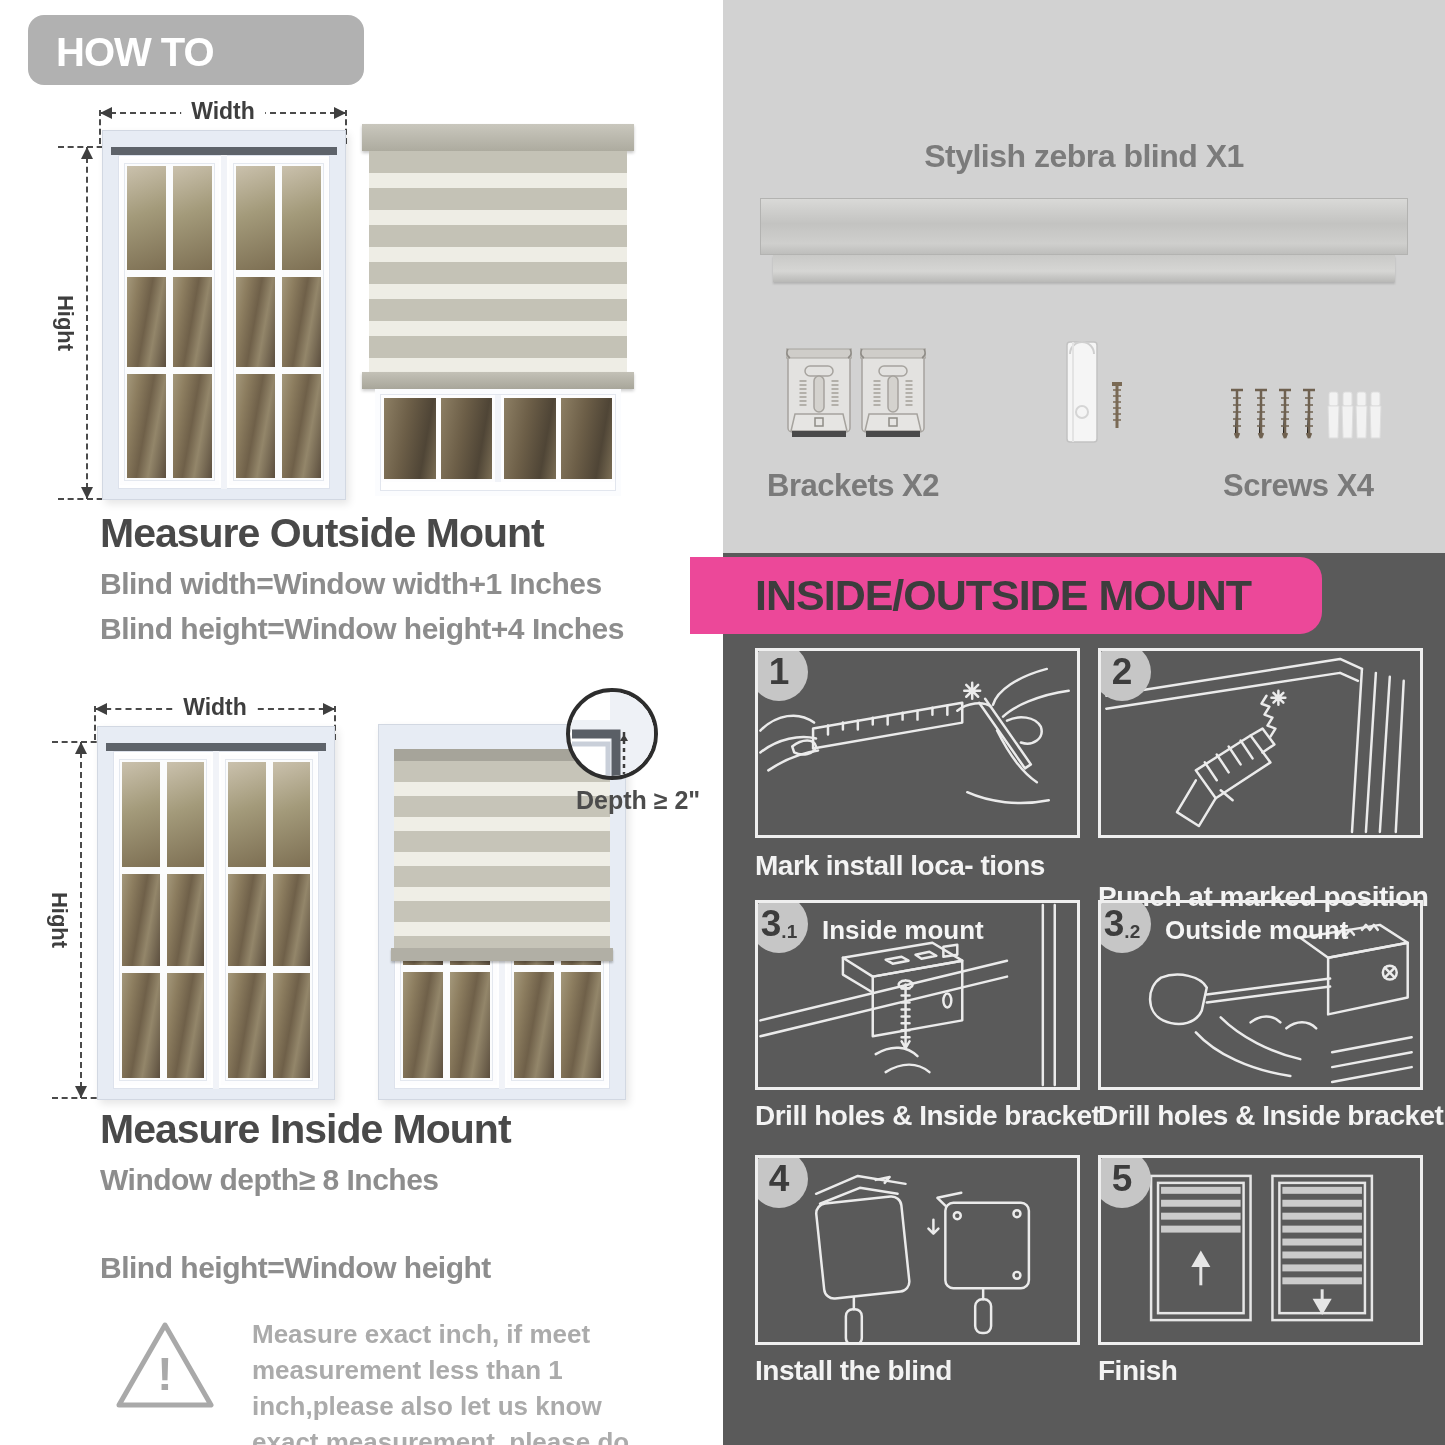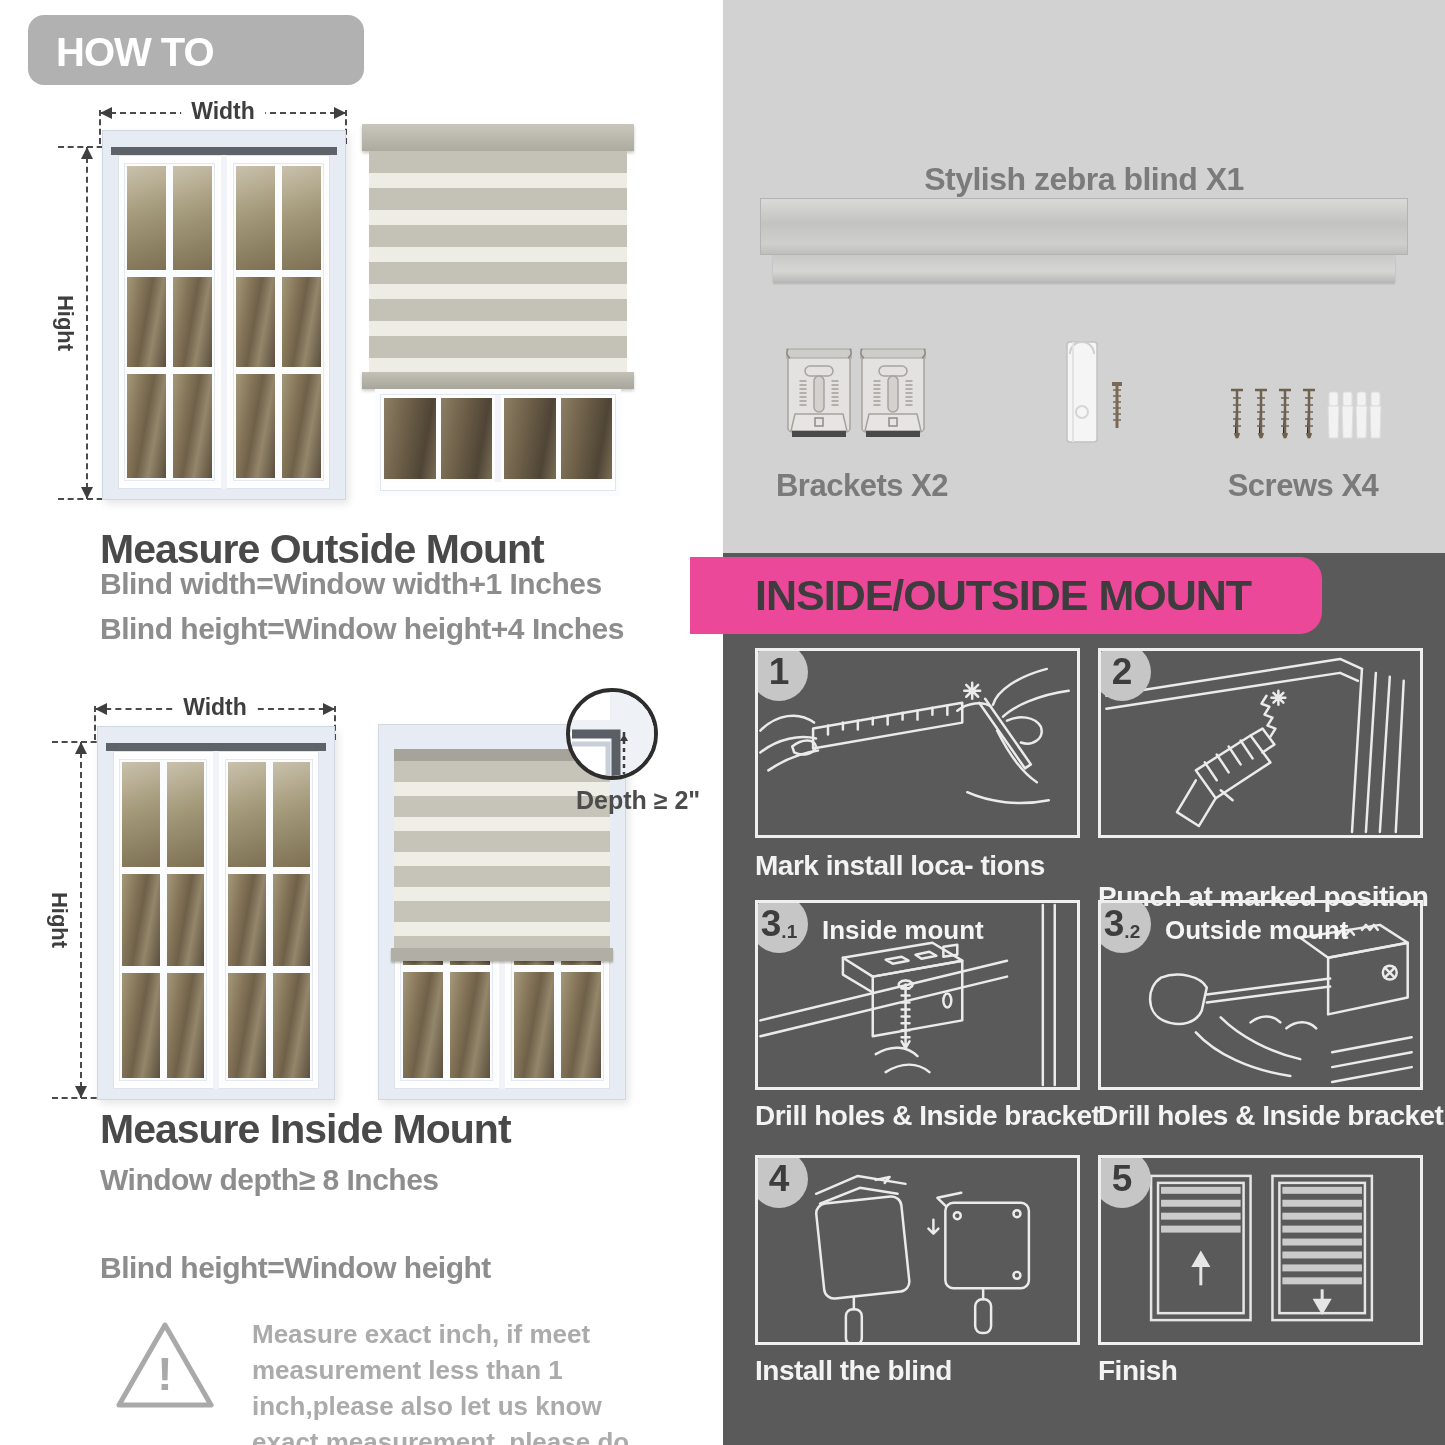--- a/index.html
+++ b/index.html
@@ -75,29 +75,29 @@
   .warning-text { position:absolute; left:252px; top:1316px; width:412px;
                   font-weight:bold; font-size:26px; line-height:36px; color:#ababab; }
 
   
   .right-col { position:absolute; left:723px; top:0; width:722px; height:1445px; }
   .included { position:absolute; left:0; top:0; width:722px; height:553px; background:#d2d2d2; }
   .included-header { position:absolute; left:-33px; top:12px; width:392px; height:78px; background:#ffffff;
                      border-radius:18px; color:#c7c7c7; font-weight:bold; font-size:40px; letter-spacing:-0.5px;
                      line-height:78px; padding-left:62px; box-sizing:border-box; }
   .blind-label { position:absolute; left:0; top:138px; width:100%; text-align:center;
-                 font-weight:bold; font-size:32px; color:#7b7b7b; letter-spacing:-0.5px;margin-top:23px; }
+                 font-weight:bold; font-size:32px; color:#7b7b7b; letter-spacing:-0.5px; }
   .cassette-main { position:absolute; left:37px; top:198px; width:648px; height:57px;
                    background:linear-gradient(180deg,#dadad8 0%,#c3c3c1 45%,#cfcfcd 80%,#bcbcba 100%);
                    box-shadow: inset 0 0 0 1px #b3b3b1; }
   .cassette-lip { position:absolute; left:50px; top:255px; width:622px; height:27px;
                   background:linear-gradient(180deg,#c9c9c7,#d6d6d4 60%,#b9b9b7 100%);
                   box-shadow:0 2px 2px rgba(0,0,0,.15); }
   .comp { position:absolute; }
-  .comp-label { position:absolute; top:468px; font-weight:bold; font-size:31px; color:#7a7a7a; letter-spacing:-0.5px; text-align:center; }
+  .comp-label { position:absolute; top:468px; font-weight:bold; font-size:31px; color:#7a7a7a; letter-spacing:-0.5px; text-align:left; }
 
   .mount { position:absolute; left:0; top:553px; width:722px; height:892px; background:#5a5a5a; }
   .mount-header { position:absolute; left:-33px; top:4px; width:632px; height:77px; background:#ec4899;
                   border-radius:0 22px 22px 0; color:#3d3d3d; font-weight:bold; font-size:43px; letter-spacing:-1px;
                   line-height:77px; padding-left:65px; box-sizing:border-box; }
   .panel { position:absolute; width:325px; height:190px; border:3px solid #efefef; overflow:hidden; box-sizing:border-box; }
   .badge { position:absolute; top:-8px; left:-8px; width:58px; height:58px; border-radius:50%;
            background:#c6c6c6; color:#3d3d3d; font-weight:bold; font-size:37px;
            display:flex; align-items:center; justify-content:center; }
   .badge .sub { font-size:19px; margin-top:16px; }
@@ -161,21 +161,21 @@
           <div class="pane"></div>
       </div>
       <div class="mullion"></div>
       <div class="zb-door">
         <div class="pane"></div>
           <div class="pane"></div>
       </div>
     </div>
   </div>
 
-  <div class="big-title" style="left:100px; top:510px;margin-top:16px;">Measure Outside Mount</div>
+  <div class="big-title" style="left:100px; top:510px;">Measure Outside Mount</div>
   <div class="sub-line" style="left:100px; top:567px;">Blind width=Window width+1 Inches</div>
   <div class="sub-line" style="left:100px; top:612px;">Blind height=Window height+4 Inches</div>
 
   <div class="h-arrow" style="left:95px; top:708px; width:240px;">
     <span class="tick t-l"></span>
     <span class="tick t-r"></span>
     <span class="ah ah-l"></span>
     <span class="ah ah-r"></span>
     <span class="measure-label">Width</span>
   </div>

